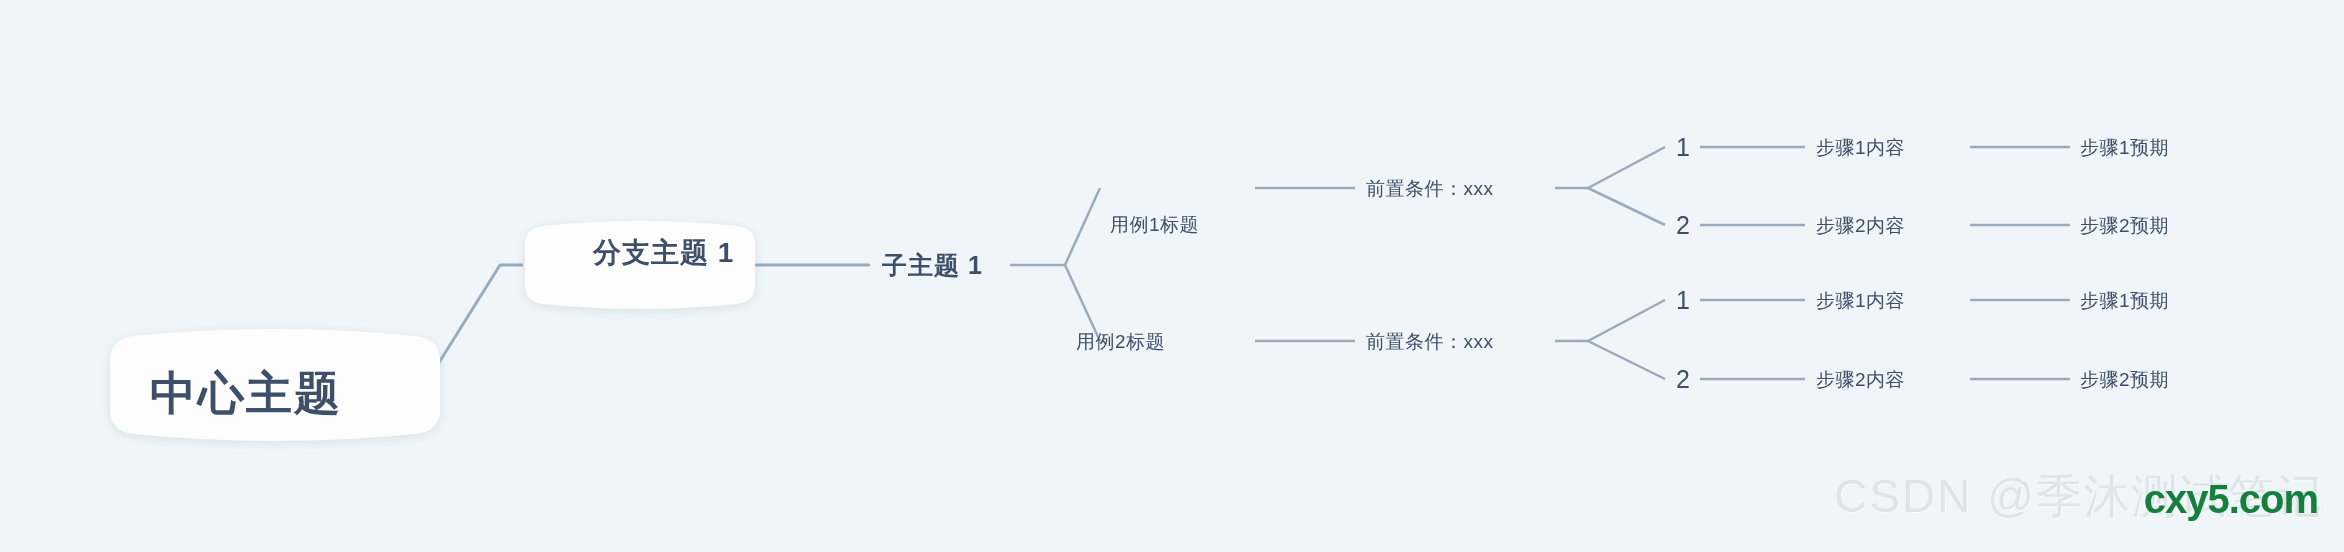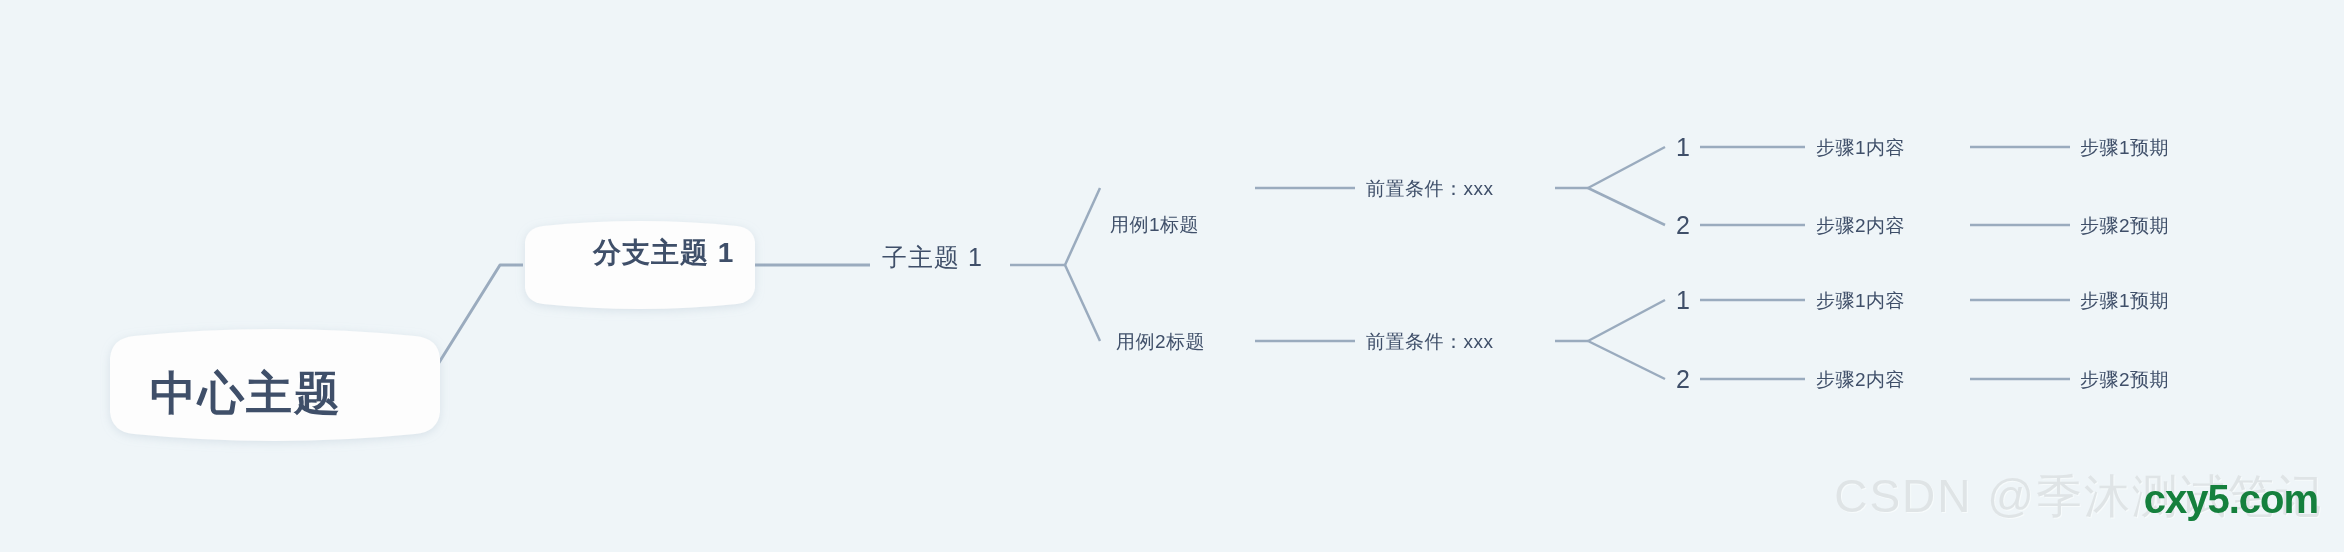--- a/index.html
+++ b/index.html
@@ -149,34 +149,34 @@
              Q 753 302 737 304
              Q 640 314 543 304
              Q 527 302 525 288
              Z" fill="#fdfdfd" filter="url(#nodeShadow)"></path>
   </svg>
 
   <div class="node-text node-center-label" style="left:150px; top:393px;">中心主题</div>
 
   <div class="node-text node-branch-label" style="left:560px; top:253px;margin-left:33px;">分支主题 1</div>
 
-  <div class="node-text node-sub-label" style="left:882px; top:257px;">子主题 1</div>
+  <div class="node-text node-sub-label" style="left:882px; top:265px;font-weight:bold;">子主题 1</div>
 
   <div class="node-text node-leaf-label" style="left:1110px; top:188px;margin-top:36px;">用例1标题</div>
   <div class="node-text node-leaf-label" style="left:1366px; top:188px;">前置条件：xxx</div>
 
   <div class="node-text node-index-label" style="left:1676px; top:147px;">1</div>
   <div class="node-text node-leaf-label" style="left:1816px; top:147px;">步骤1内容</div>
   <div class="node-text node-leaf-label" style="left:2080px; top:147px;">步骤1预期</div>
 
   <div class="node-text node-index-label" style="left:1676px; top:225px;">2</div>
   <div class="node-text node-leaf-label" style="left:1816px; top:225px;">步骤2内容</div>
   <div class="node-text node-leaf-label" style="left:2080px; top:225px;">步骤2预期</div>
 
-  <div class="node-text node-leaf-label" style="left:1116px; top:341px;">用例2标题</div>
+  <div class="node-text node-leaf-label" style="left:1076px; top:341px;">用例2标题</div>
   <div class="node-text node-leaf-label" style="left:1366px; top:341px;">前置条件：xxx</div>
 
   <div class="node-text node-index-label" style="left:1676px; top:300px;">1</div>
   <div class="node-text node-leaf-label" style="left:1816px; top:300px;">步骤1内容</div>
   <div class="node-text node-leaf-label" style="left:2080px; top:300px;">步骤1预期</div>
 
   <div class="node-text node-index-label" style="left:1676px; top:379px;">2</div>
   <div class="node-text node-leaf-label" style="left:1816px; top:379px;">步骤2内容</div>
   <div class="node-text node-leaf-label" style="left:2080px; top:379px;">步骤2预期</div>
 

